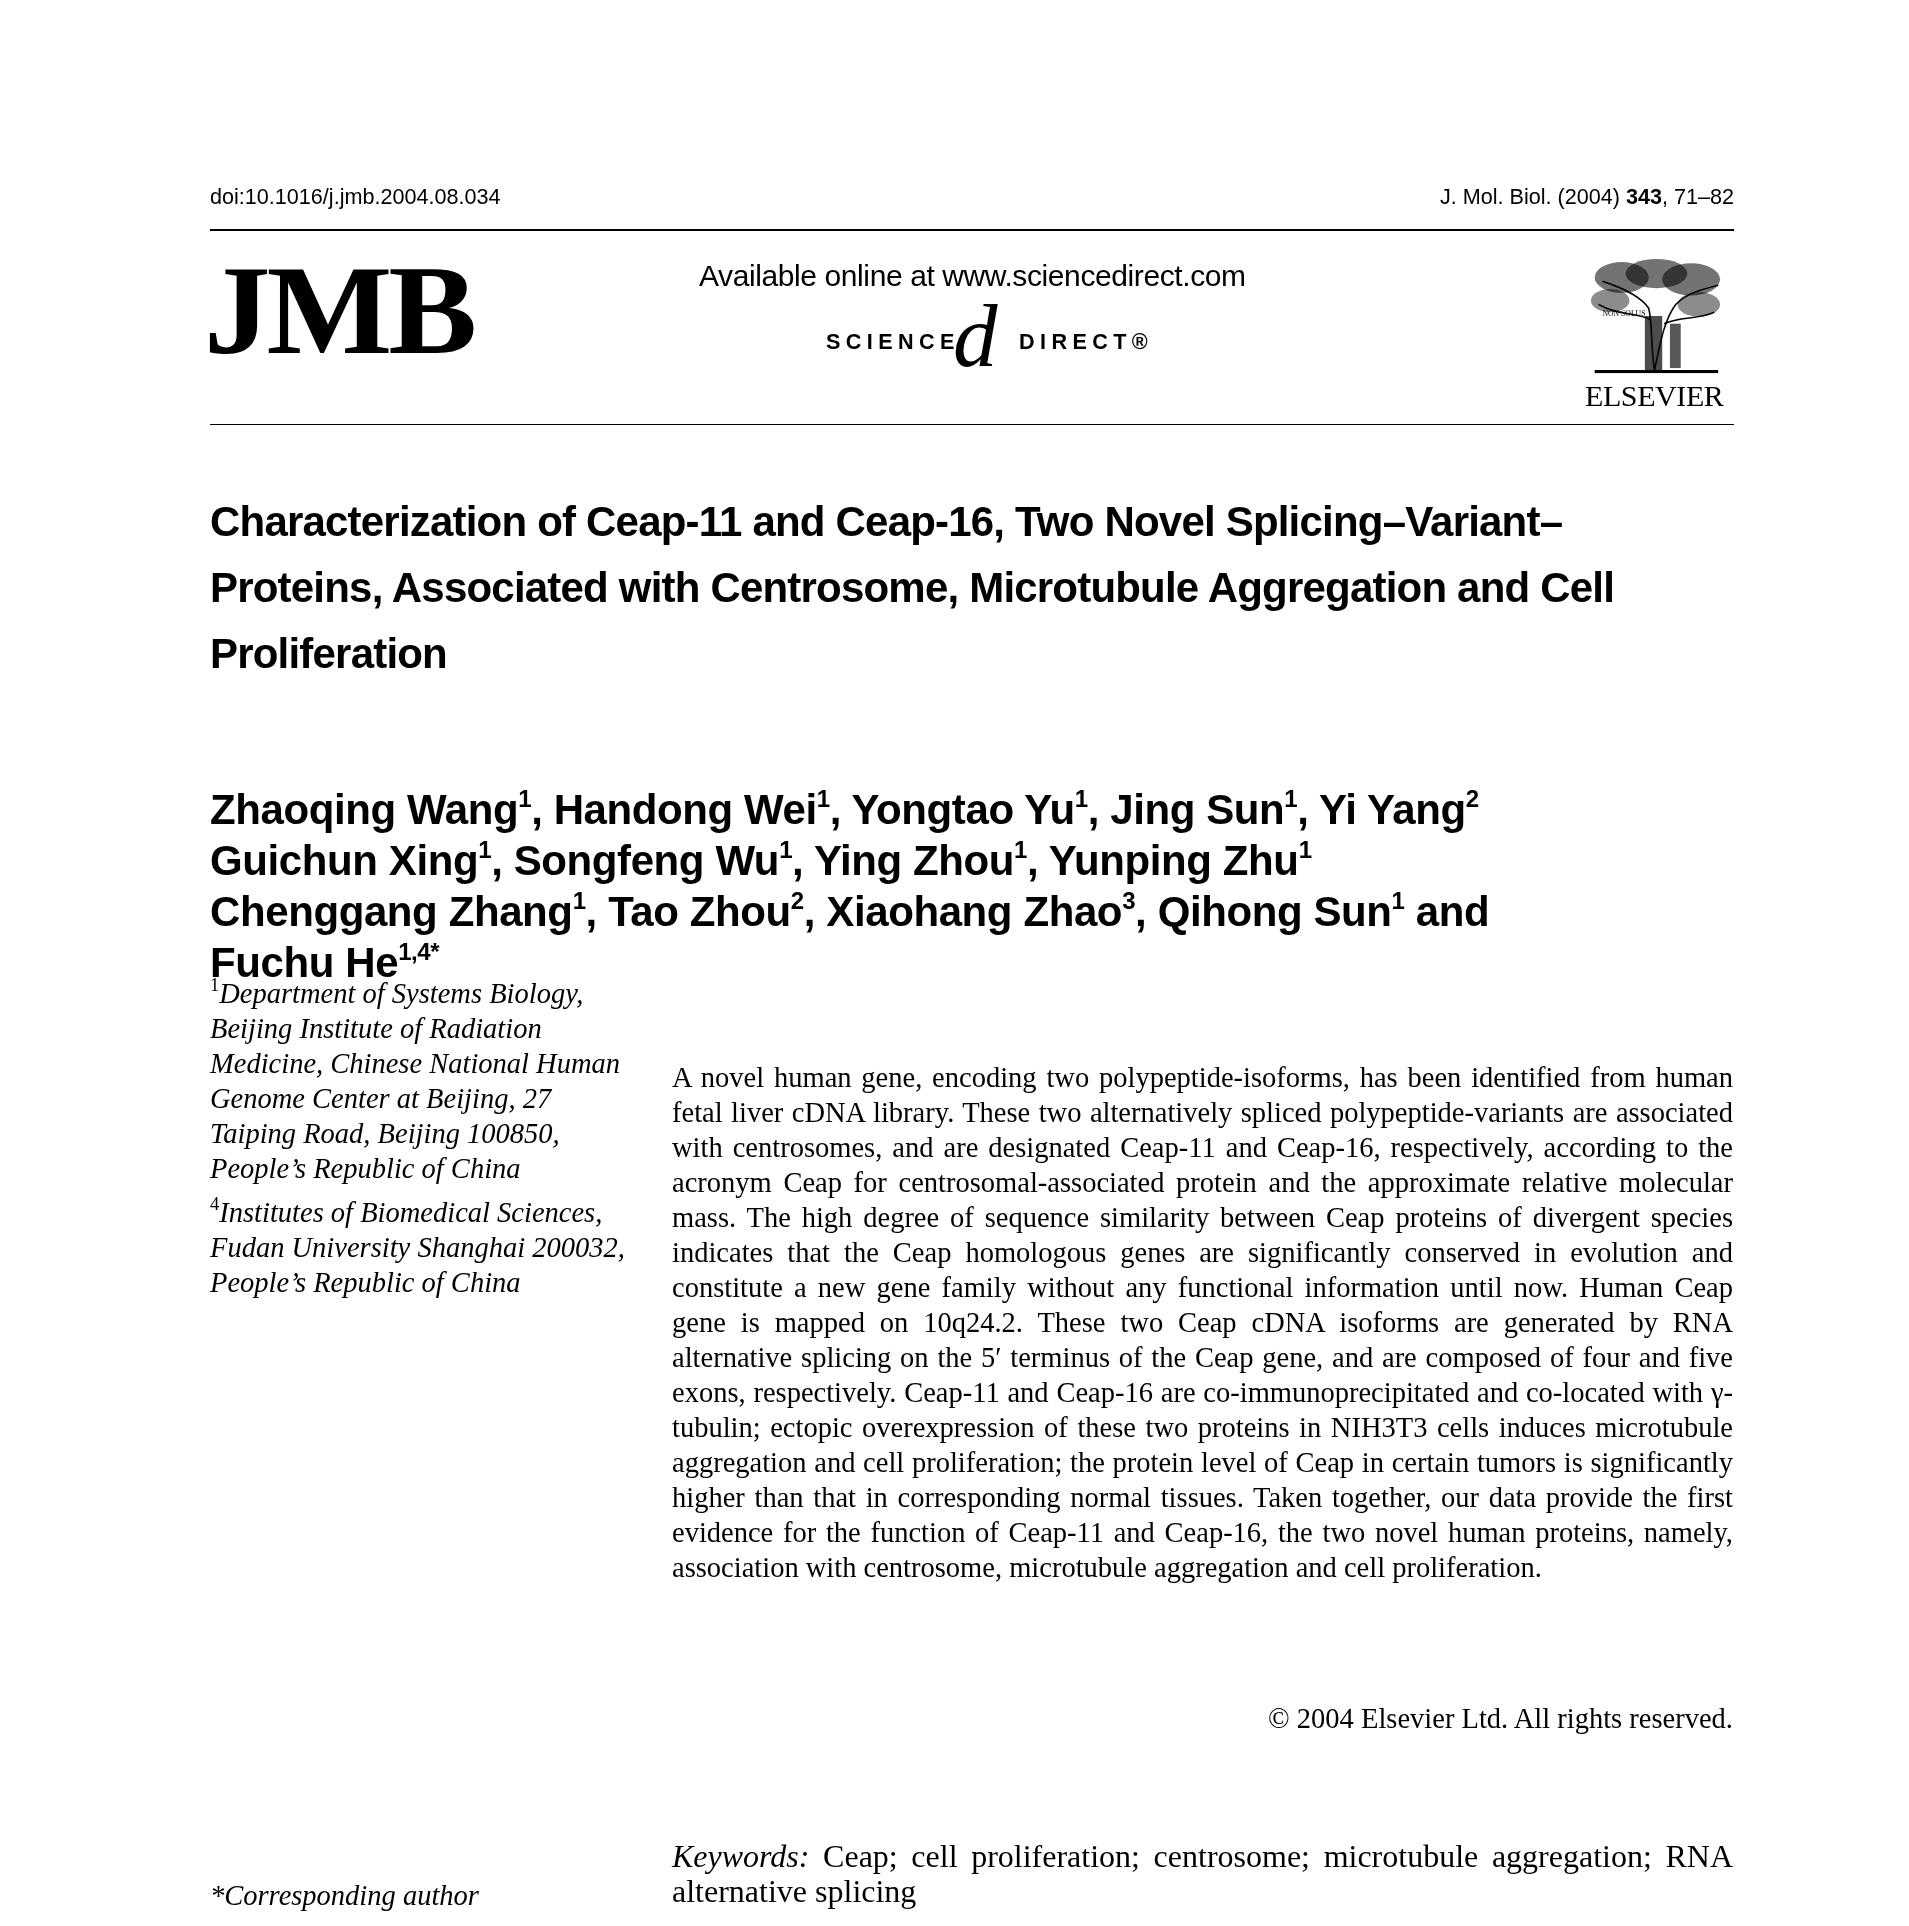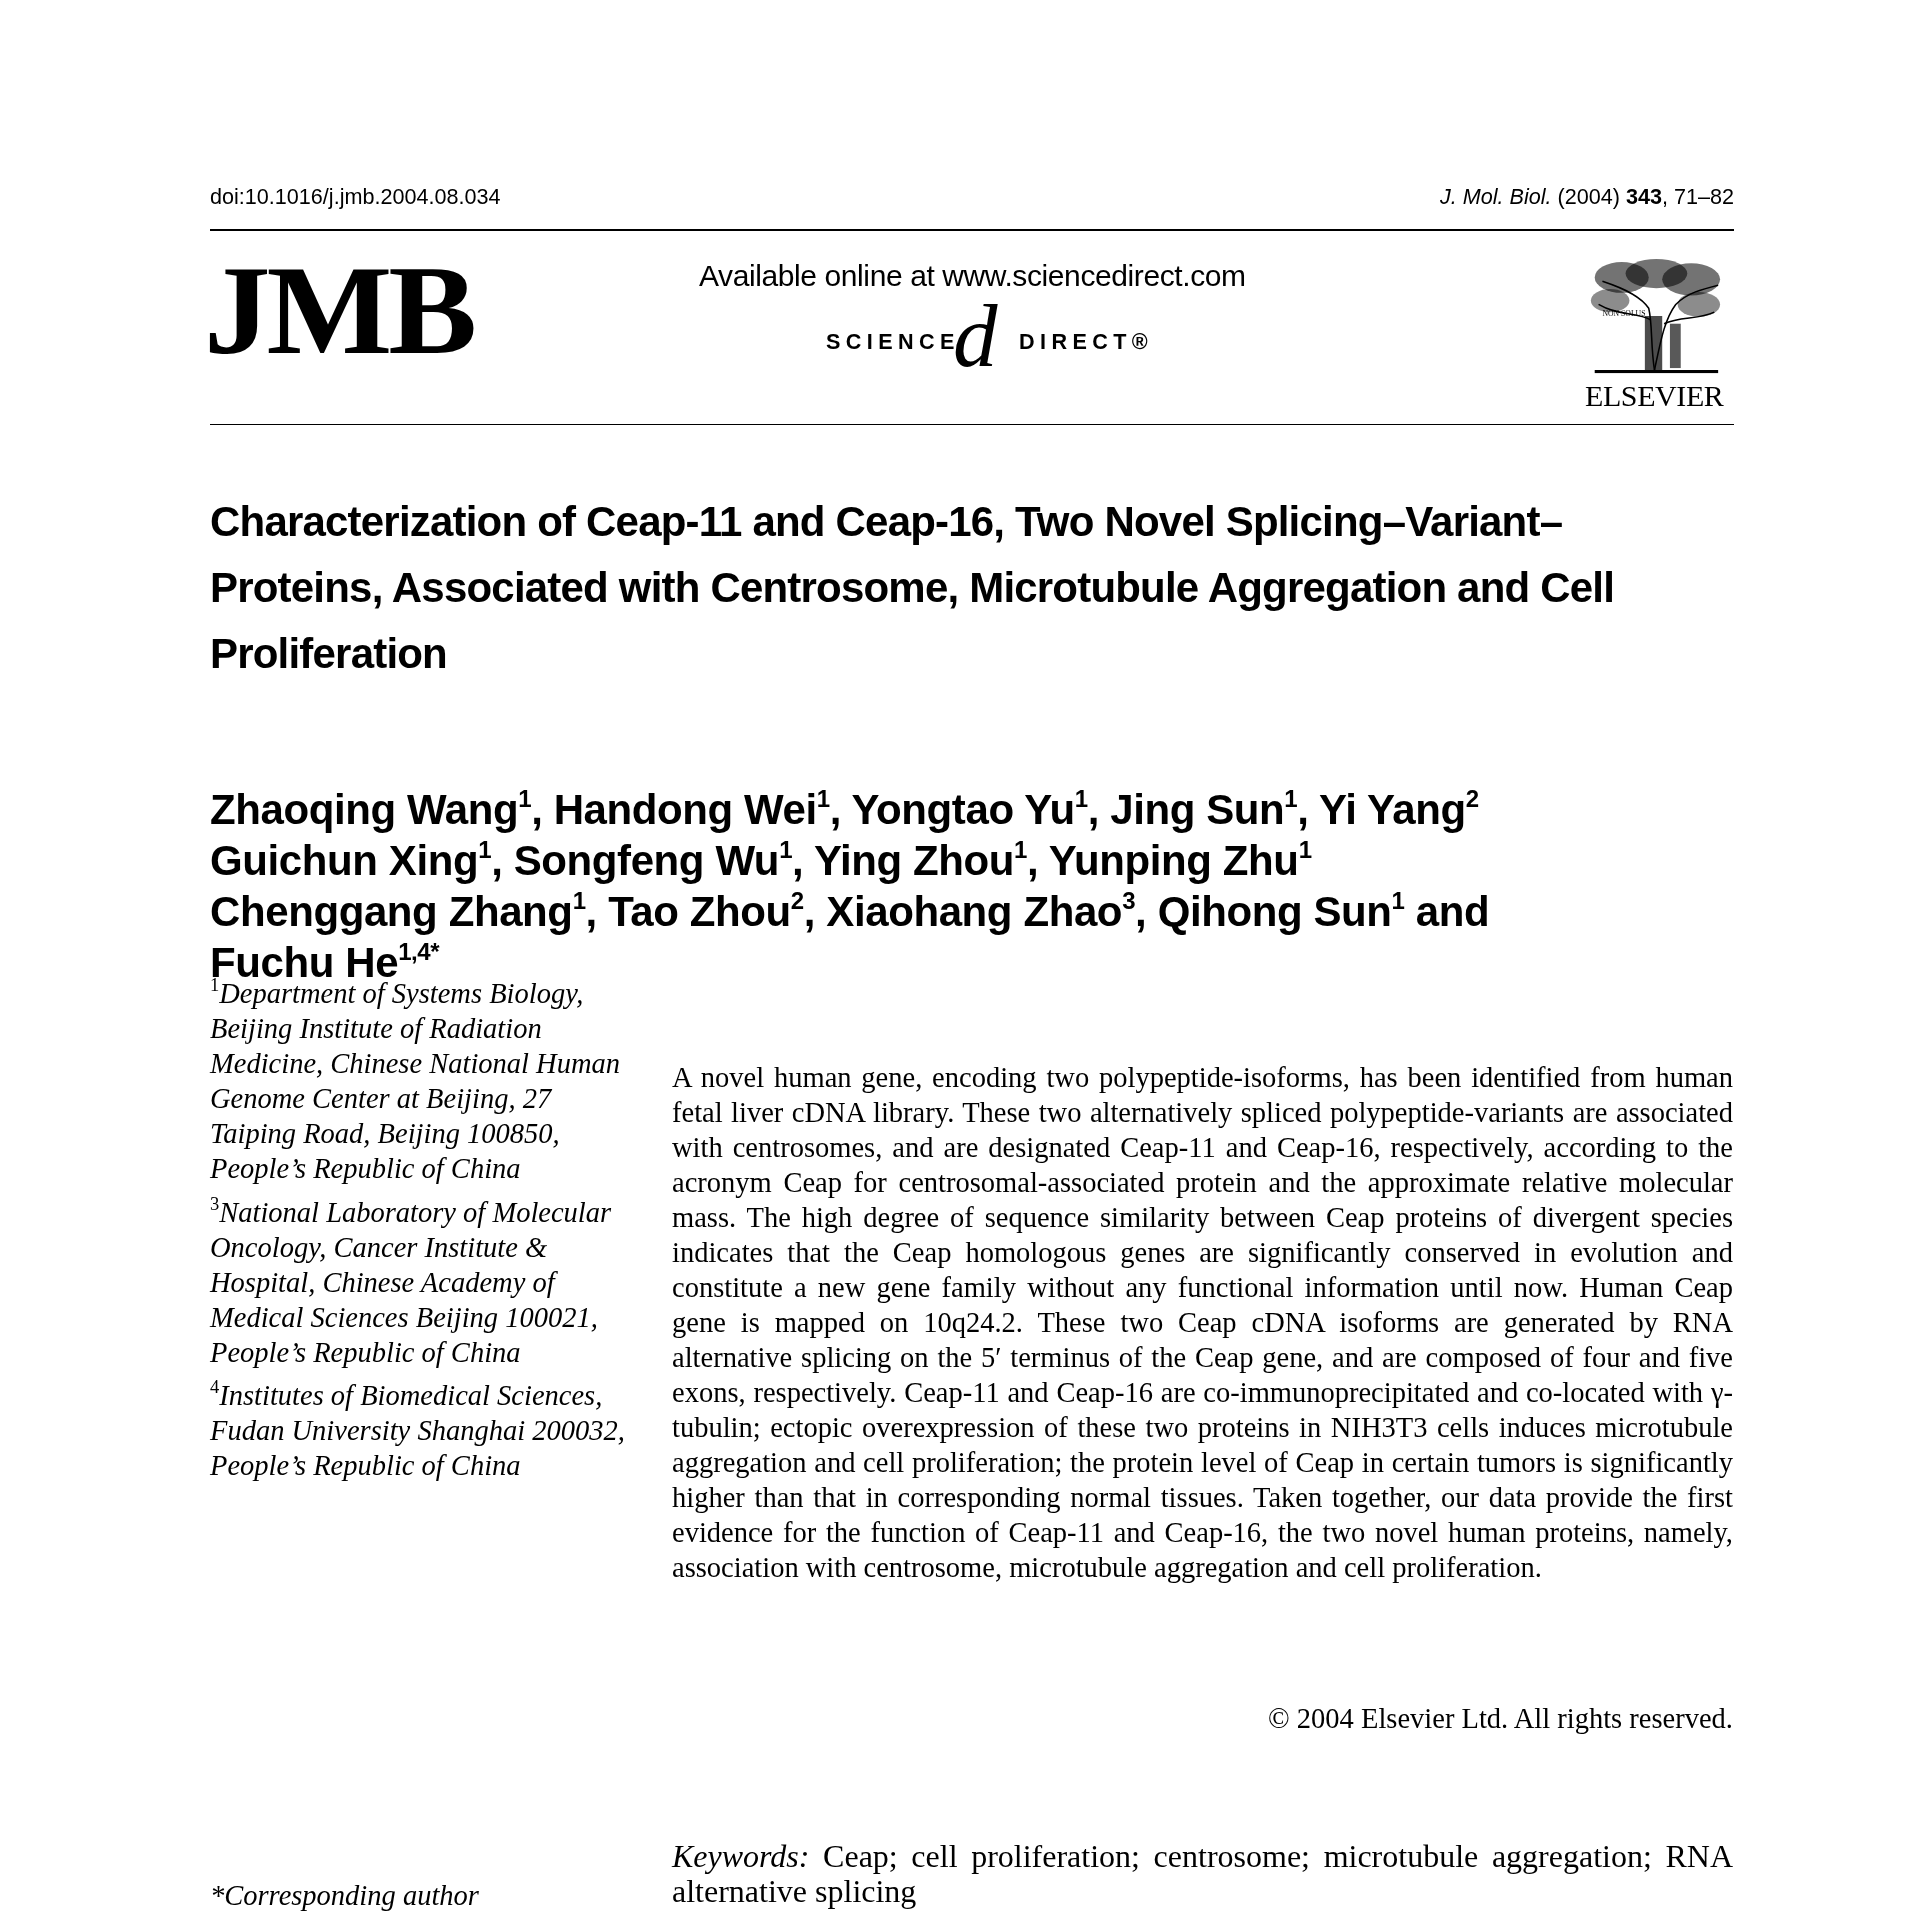--- a/index.html
+++ b/index.html
@@ -4,21 +4,21 @@
 <style>
   html, body { margin: 0; padding: 0; background: #ffffff; }
   body { width: 1910px; height: 2703px; position: relative; overflow: hidden; color: #000; }
   .abs { position: absolute; }
   .sans { font-family: "Liberation Sans", "DejaVu Sans", sans-serif; }
   .serif { font-family: "Liberation Serif", "DejaVu Serif", serif; }
 
   
   #doi { left: 210px; top: 184px; font-size: 21.6px; }
   #citation { right: 176px; top: 184px; font-size: 21.6px; text-align: right; }
-  #citation .it { font-style: italic; }
+  #citation .it { }
   #citation b { font-weight: bold; }
   #rule-top { left: 210px; top: 229px; width: 1524px; height: 2.3px; background: #000; }
 
   #jmb-logo { left: 204px; top: 247px; font-size: 127px; font-weight: bold; letter-spacing: -3.9px; line-height: 1; transform: scaleX(1.05); transform-origin: left top; }
   #sd-available { left: 699px; top: 259px; font-size: 30px; letter-spacing: -0.4px; }
   #sd-logo { left: 794px; top: 304px; height: 85px; width: 347px; margin-left: 32px; }
   #sd-left { left: 0; top: 25px; font-size: 21.6px; font-weight: bold; letter-spacing: 5.4px; }
   #sd-at { left: 127px; top: -11.6px; font-size: 89px; font-style: italic; font-family: "Liberation Serif", serif; line-height: 1; }
   #sd-right { left: 193px; top: 25px; font-size: 21.6px; font-weight: bold; letter-spacing: 5.4px; }
 
@@ -85,21 +85,20 @@
 </svg>
 <div id="elsevier-word" class="abs serif">ELSEVIER</div>
 <div id="rule-header" class="abs"></div>
 
 <h1 id="title" class="abs sans" style="margin:0">Characterization of Ceap-11 and Ceap-16, Two Novel Splicing–Variant–Proteins, Associated with Centrosome, Microtubule Aggregation and Cell Proliferation</h1>
 
 <div id="authors" class="abs sans"><span>Zhaoqing Wang</span><sup>1</sup><span>, </span><span>Handong Wei</span><sup>1</sup><span>, </span><span>Yongtao Yu</span><sup>1</sup><span>, </span><span>Jing Sun</span><sup>1</sup><span>, </span><span>Yi Yang</span><sup>2</sup><span> </span><br><span>Guichun Xing</span><sup>1</sup><span>, </span><span>Songfeng Wu</span><sup>1</sup><span>, </span><span>Ying Zhou</span><sup>1</sup><span>, </span><span>Yunping Zhu</span><sup>1</sup><span> </span><br><span>Chenggang Zhang</span><sup>1</sup><span>, </span><span>Tao Zhou</span><sup>2</sup><span>, </span><span>Xiaohang Zhao</span><sup>3</sup><span>, </span><span>Qihong Sun</span><sup>1</sup><span> and </span><br><span>Fuchu He</span><sup>1,4*</sup><span></span></div>
 
 <div id="affils" class="abs serif">
     <div class="affil"><sup>1</sup><span>Department of Systems Biology, Beijing Institute of Radiation Medicine, Chinese National Human Genome Center at Beijing, 27 Taiping Road, Beijing 100850, People’s Republic of China</span></div>
-    <div class="affil"><sup>3</sup><span>National Laboratory of Molecular Oncology, Cancer Institute &amp; Hospital, Chinese Academy of Medical Sciences Beijing 100021, People’s Republic of China</span></div>
     <div class="affil"><sup>4</sup><span>Institutes of Biomedical Sciences, Fudan University Shanghai 200032, People’s Republic of China</span></div>
   </div>
 <div id="corresponding" class="abs serif">*Corresponding author</div>
 
 <div id="abstract" class="abs serif">A novel human gene, encoding two polypeptide-isoforms, has been identified from human fetal liver cDNA library. These two alternatively spliced polypeptide-variants are associated with centrosomes, and are designated Ceap-11 and Ceap-16, respectively, according to the acronym Ceap for centrosomal-associated protein and the approximate relative molecular mass. The high degree of sequence similarity between Ceap proteins of divergent species indicates that the Ceap homologous genes are significantly conserved in evolution and constitute a new gene family without any functional information until now. Human Ceap gene is mapped on 10q24.2. These two Ceap cDNA isoforms are generated by RNA alternative splicing on the 5′ terminus of the Ceap gene, and are composed of four and five exons, respectively. Ceap-11 and Ceap-16 are co-immunoprecipitated and co-located with γ-tubulin; ectopic overexpression of these two proteins in NIH3T3 cells induces microtubule aggregation and cell proliferation; the protein level of Ceap in certain tumors is significantly higher than that in corresponding normal tissues. Taken together, our data provide the first evidence for the function of Ceap-11 and Ceap-16, the two novel human proteins, namely, association with centrosome, microtubule aggregation and cell proliferation.</div>
 <div id="abstract-copyright" class="abs serif">© 2004 Elsevier Ltd. All rights reserved.</div>
 <div id="keywords" class="abs serif">
   <span class="kw-label">Keywords:</span>
   <span>Ceap; cell proliferation; centrosome; microtubule aggregation; RNA alternative splicing</span>
 </div>

